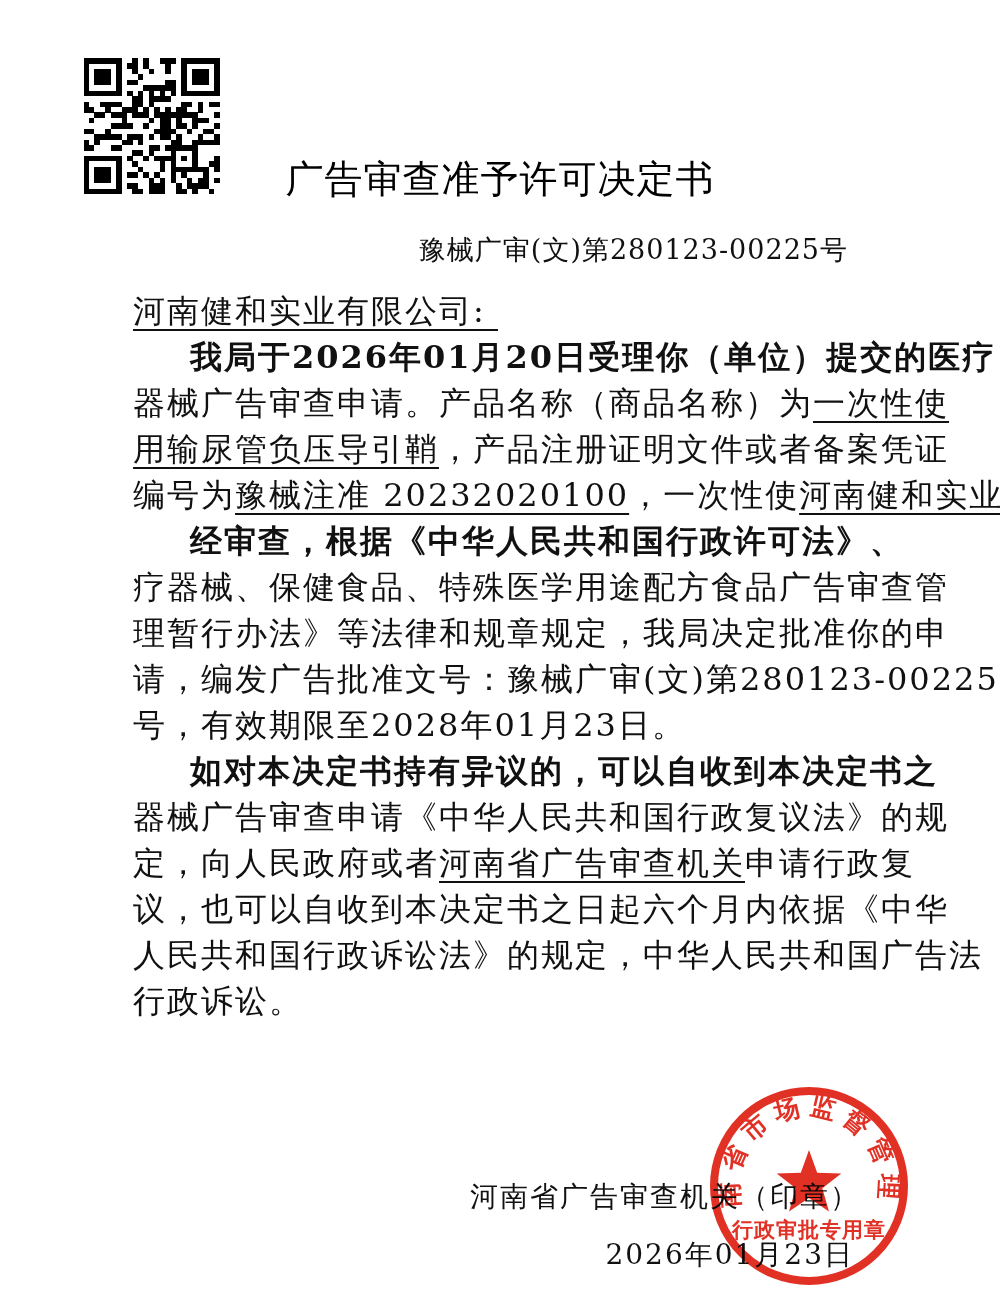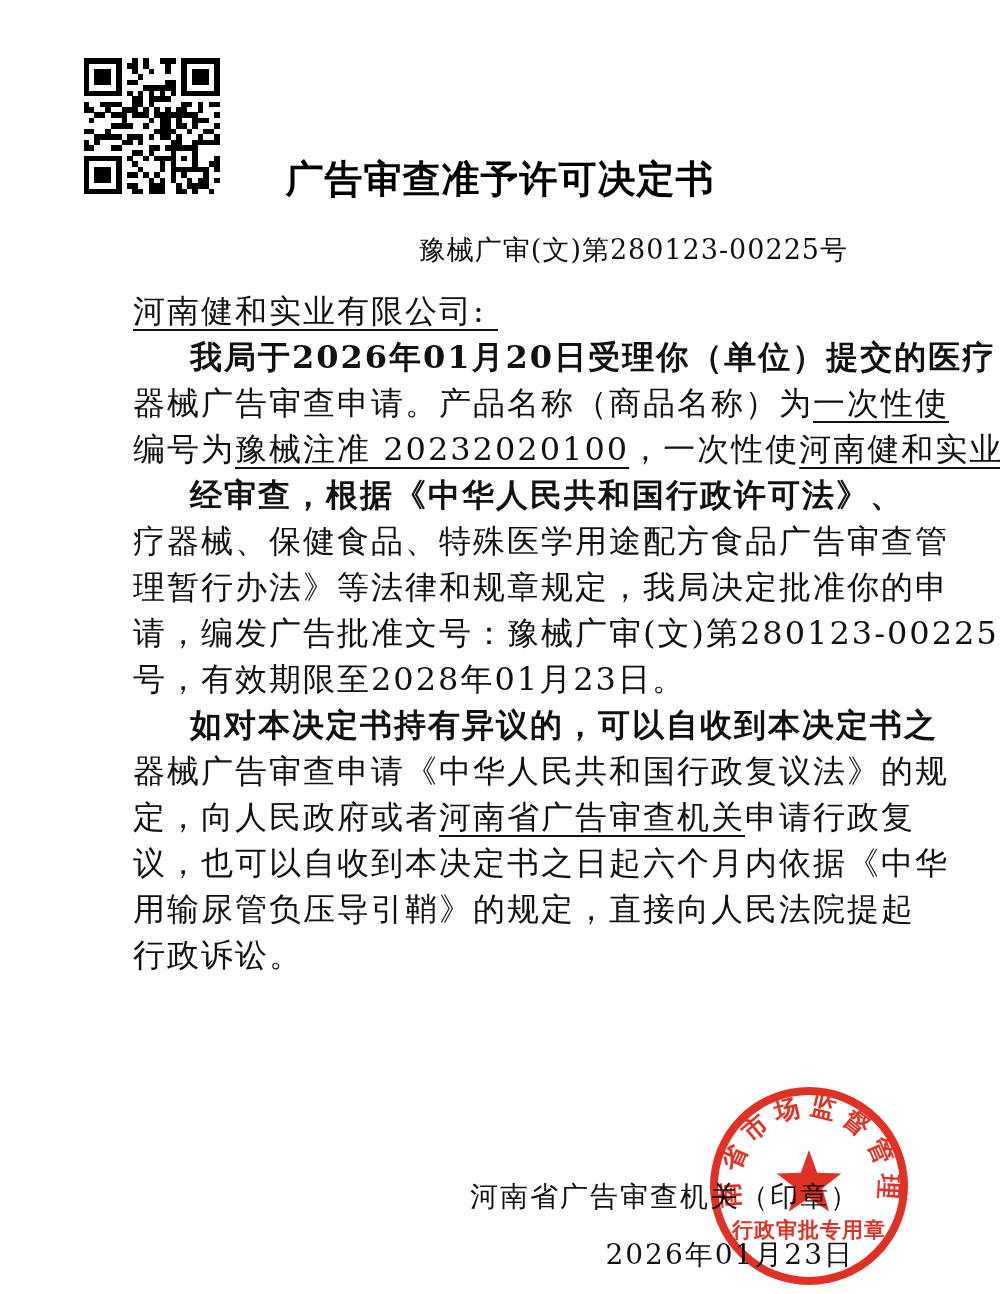--- a/index.html
+++ b/index.html
@@ -5,21 +5,21 @@
   :root{ --seal-color:#e02418; --ink:#111; }
   html,body{ margin:0; padding:0; background:#fff; }
   .page{
     position:relative; width:1000px; height:1294px; background:#fff;
     font-family:"DejaVu Serif","Liberation Serif",serif; color:var(--ink);
     overflow:hidden; margin:0 auto;
   }
   .qr{ position:absolute; left:82px; top:58px; width:139px; height:136px; }
   .title{
     position:absolute; top:154px; left:0; right:0; margin:0;
-    text-align:center; font-size:38px; font-weight:bold; letter-spacing:1px;
+    text-align:center; font-size:38px; font-weight:normal; letter-spacing:1px;
     color:#000;
   }
   .docnum{
     position:absolute; top:232px; right:152px;
     font-size:27px; letter-spacing:1px; white-space:nowrap;
   }
   .doc-body{
     position:absolute; top:288px; left:133px; width:750px;
     font-size:32px; line-height:46px;
   }
@@ -359,31 +359,32 @@
     </svg>
 
   <h1 class="title">广告审查准予许可决定书</h1>
 
   <div class="docnum">豫械广审(文)第280123-00225号</div>
 
   <div class="doc-body" id="doc-body">
       <div class="line"><span class="u">河南健和实业有限公司:&nbsp;</span></div>
       <div class="line indent"><span>我局于2026年01月20日受理你（单位）提交的医疗</span></div>
       <div class="line"><span>器械广告审查申请。产品名称（商品名称）为</span><span class="u">一次性使</span></div>
+      <div class="line"><span class="u">用输尿管负压导引鞘</span><span>，产品注册证明文件或者备案凭证</span></div>
       <div class="line"><span>编号为</span><span class="u">豫械注准 20232020100</span><span>，一次性使</span><span class="u">河南健和实业</span></div>
       <div class="line indent"><span>经审查，根据《中华人民共和国行政许可法》、</span></div>
       <div class="line"><span>疗器械、保健食品、特殊医学用途配方食品广告审查管</span></div>
       <div class="line"><span>理暂行办法》等法律和规章规定，我局决定批准你的申</span></div>
       <div class="line"><span>请，编发广告批准文号：豫械广审(文)第280123-00225</span></div>
       <div class="line"><span>号，有效期限至2028年01月23日。</span></div>
       <div class="line indent"><span>如对本决定书持有异议的，可以自收到本决定书之</span></div>
       <div class="line"><span>器械广告审查申请《中华人民共和国行政复议法》的规</span></div>
       <div class="line"><span>定，向人民政府或者</span><span class="u">河南省广告审查机关</span><span>申请行政复</span></div>
       <div class="line"><span>议，也可以自收到本决定书之日起六个月内依据《中华</span></div>
-      <div class="line"><span>用输尿管负压导引鞘》的规定，直接向人民法院提起</span></div>
+      <div class="line"><span>人民共和国行政诉讼法》的规定，中华人民共和国广告法</span></div>
       <div class="line"><span>行政诉讼。</span></div>
     </div>
 
   <div class="sig">河南省广告审查机关（印章）</div>
 
   <div class="date">2026年01月23日</div>
 
   <svg class="seal" viewBox="0 0 210 210">
     <circle cx="105" cy="105" r="95" fill="none" stroke="var(--seal-color)" stroke-width="8"></circle>
     <polygon fill="var(--seal-color)" points="105,69 113.2,91.7 137.3,92.5 118.3,107.3 125,130.5 105,117 85,130.5 91.7,107.3 72.7,92.5 96.8,91.7"></polygon>

